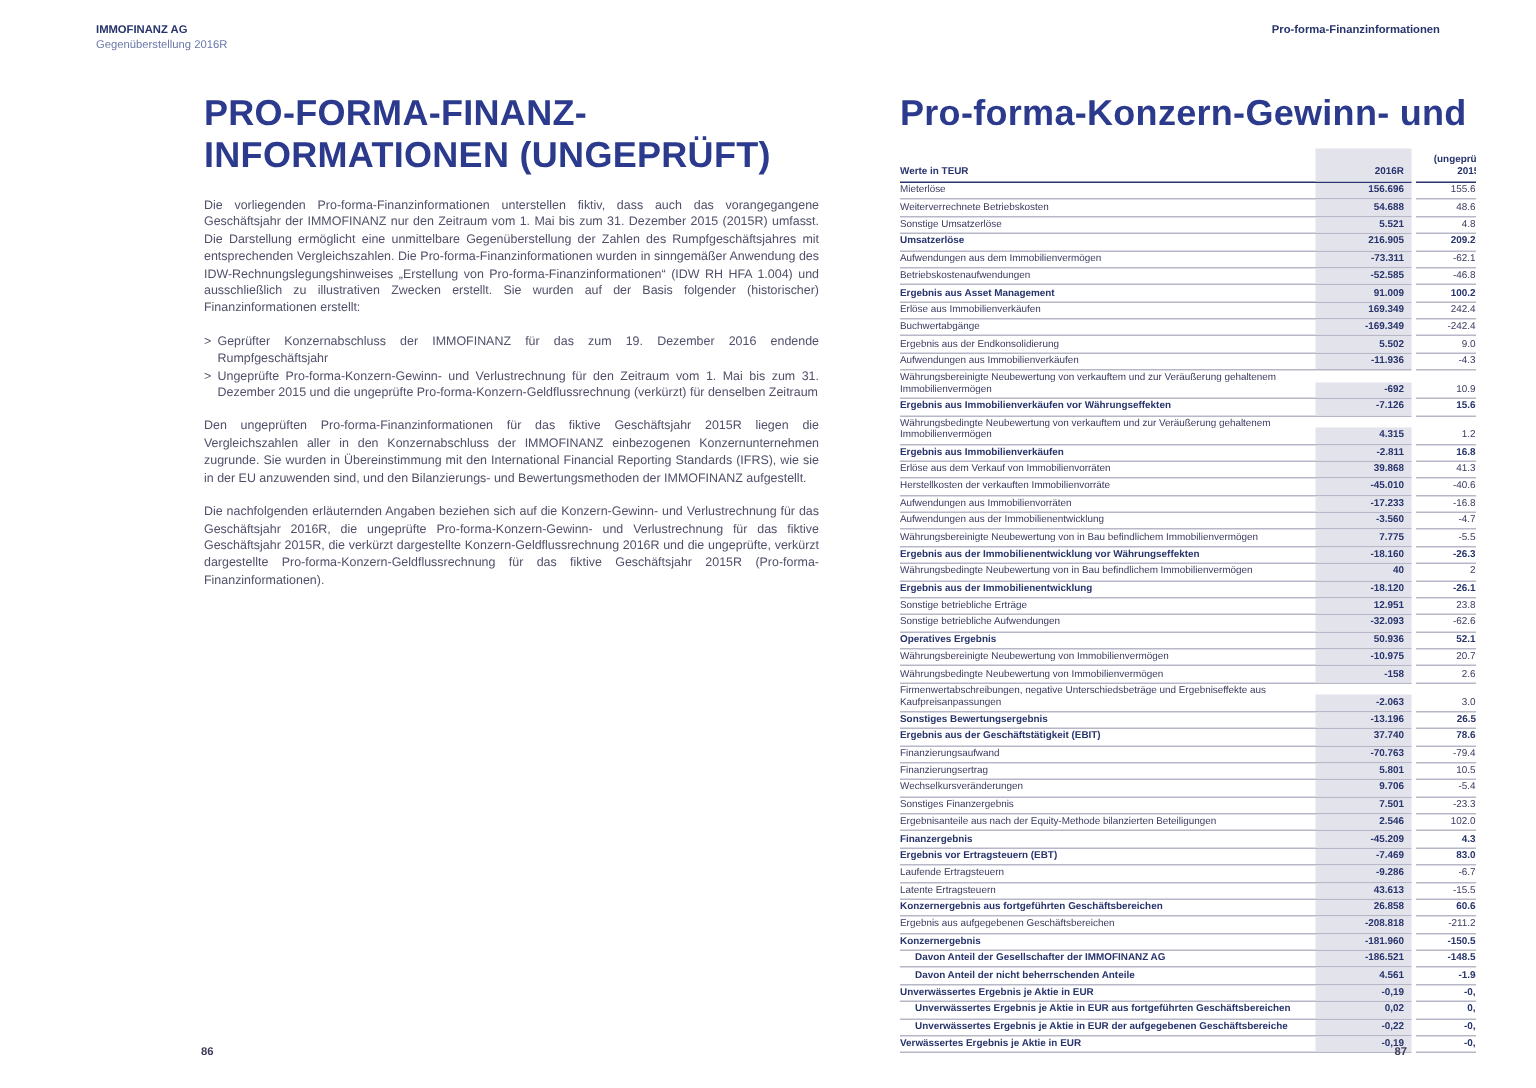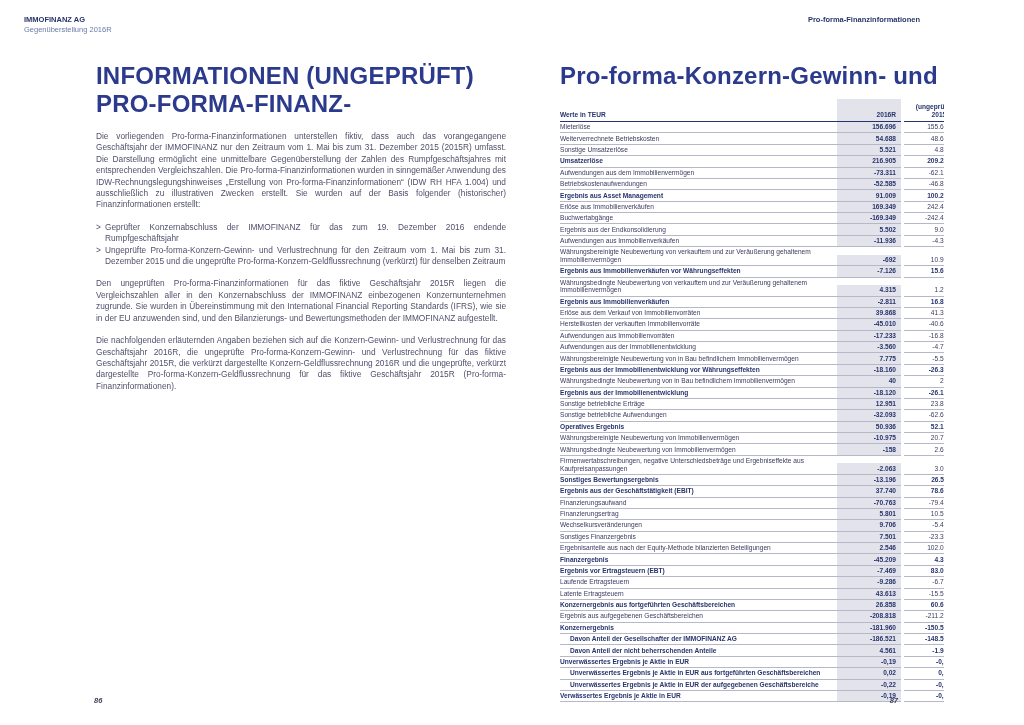--- a/index.html
+++ b/index.html
@@ -1,27 +1,27 @@
 <!DOCTYPE html>
 <html><head>
 <meta charset="utf-8">
 <style>
   * { margin:0; padding:0; box-sizing:border-box; }
   html,body { background:#ffffff; }
   body { font-family:"Liberation Sans", sans-serif; color:#4a4a5e; }
-  .page { position:relative; width:944px; height:725px; background:#ffffff; overflow:hidden; }
+  .page { position:relative; width:944px; height:725px; background:#ffffff; overflow:hidden;margin-left:40px; }
 
   
   .hdr-left { position:absolute; left:24px; top:15px; font-size:7.5px; line-height:9.5px; }
   .hdr-left .co { font-weight:bold; color:#28346c; }
   .hdr-left .rep { color:#6b79a8; }
   .hdr-right { position:absolute; right:24px; top:15px; font-size:7.5px; font-weight:bold; color:#28346c; text-align:right; }
 
   
-  .pg { position:absolute; bottom:20px; font-size:7.5px; font-weight:bold; color:#3c3c5a;font-style:italic; }
+  .pg { position:absolute; bottom:20px; font-size:7.5px; font-weight:bold; color:#3c3c5a; }
   .pg.l { left:94px; }
   .pg.r { right:46px; }
 
   
   .col-left { position:absolute; left:96px; top:62px; width:410px; }
   .h1 { font-size:24px; line-height:28px; font-weight:bold; color:#2b3a8c; letter-spacing:0.2px; }
   .h2 { margin-top:27px; font-size:21px; line-height:24px; font-weight:bold; color:#2b3a8c; }
   .col-left p { margin-top:11px; font-size:8.3px; line-height:11.4px; text-align:justify; color:#50506а; color:#50506a; }
   .col-left p:first-of-type { margin-top:13px; }
   .bullets { margin-top:11px; }
@@ -58,22 +58,22 @@
 <div class="page">
 
   <div class="hdr-left">
     <div class="co">IMMOFINANZ AG</div>
     <div class="rep">Gegenüberstellung 2016R</div>
   </div>
   <div class="hdr-right">Pro-forma-Finanzinformationen</div>
 
   <div class="col-left">
     <div class="h1">
+      <div>PRO-FORMA-FINANZ-</div>
       <div>INFORMATIONEN (UNGEPRÜFT)</div>
-      <div>PRO-FORMA-FINANZ-</div>
     </div>
     <p>Die vorliegenden Pro-forma-Finanzinformationen unterstellen fiktiv, dass auch das vorangegangene Geschäftsjahr der IMMOFINANZ nur den Zeitraum vom 1. Mai bis zum 31. Dezember 2015 (2015R) umfasst. Die Darstellung ermöglicht eine unmittelbare Gegenüberstellung der Zahlen des Rumpfgeschäftsjahres mit entsprechenden Vergleichszahlen. Die Pro-forma-Finanzinformationen wurden in sinngemäßer Anwendung des IDW-Rechnungslegungshinweises „Erstellung von Pro-forma-Finanzinformationen“ (IDW RH HFA 1.004) und ausschließlich zu illustrativen Zwecken erstellt. Sie wurden auf der Basis folgender (historischer) Finanzinformationen erstellt:</p>
     <div class="bullets">
         <div class="bullet">
           <span class="mark">&gt;</span>
           <span class="btxt">Geprüfter Konzernabschluss der IMMOFINANZ für das zum 19. Dezember 2016 endende Rumpfgeschäftsjahr</span>
         </div>
         <div class="bullet">
           <span class="mark">&gt;</span>
           <span class="btxt">Ungeprüfte Pro-forma-Konzern-Gewinn- und Verlustrechnung für den Zeitraum vom 1. Mai bis zum 31. Dezember 2015 und die ungeprüfte Pro-forma-Konzern-Geldflussrechnung (verkürzt) für denselben Zeitraum</span>

